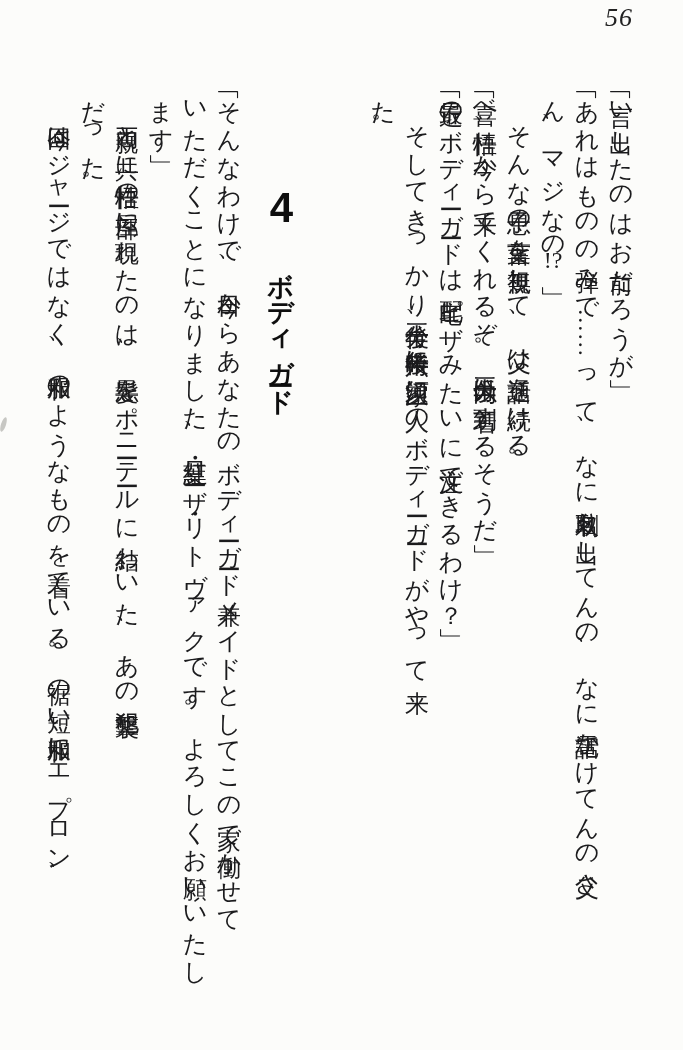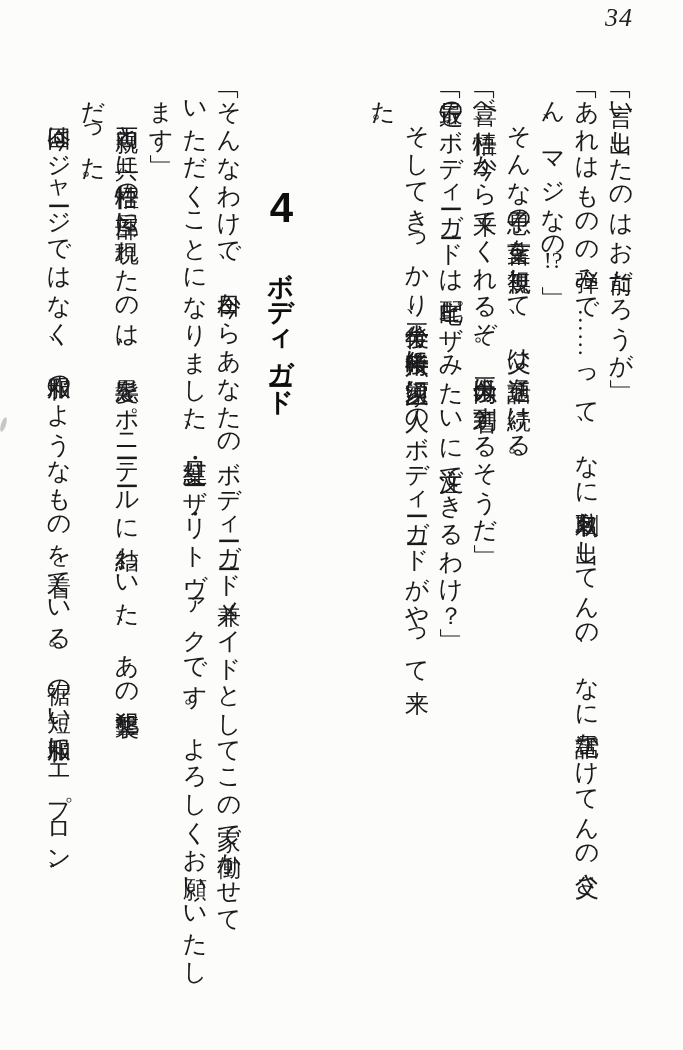--- a/index.html
+++ b/index.html
@@ -81,21 +81,21 @@
     background: #9a9a96;
     opacity: 0.55;
     transform: rotate(18deg);
   }
 </style>
 </head>
 <body>
 
 <div class="page">
 
-  <div class="page-number">34</div>
+  <div class="page-number">56</div>
 
   <div class="scan-artifact"></div>
 
   <div class="text-area">
 
     <div class="line">「言い出したのはお前だろうが」</div>
     <div class="line">「あれはものの弾みで……って、なに名刺取り出してんの、なに電話かけてんの父さ</div>
 
     <div class="line"><span>ん、マジなの</span><span class="tcy">!?</span><span>」</span></div>
 

